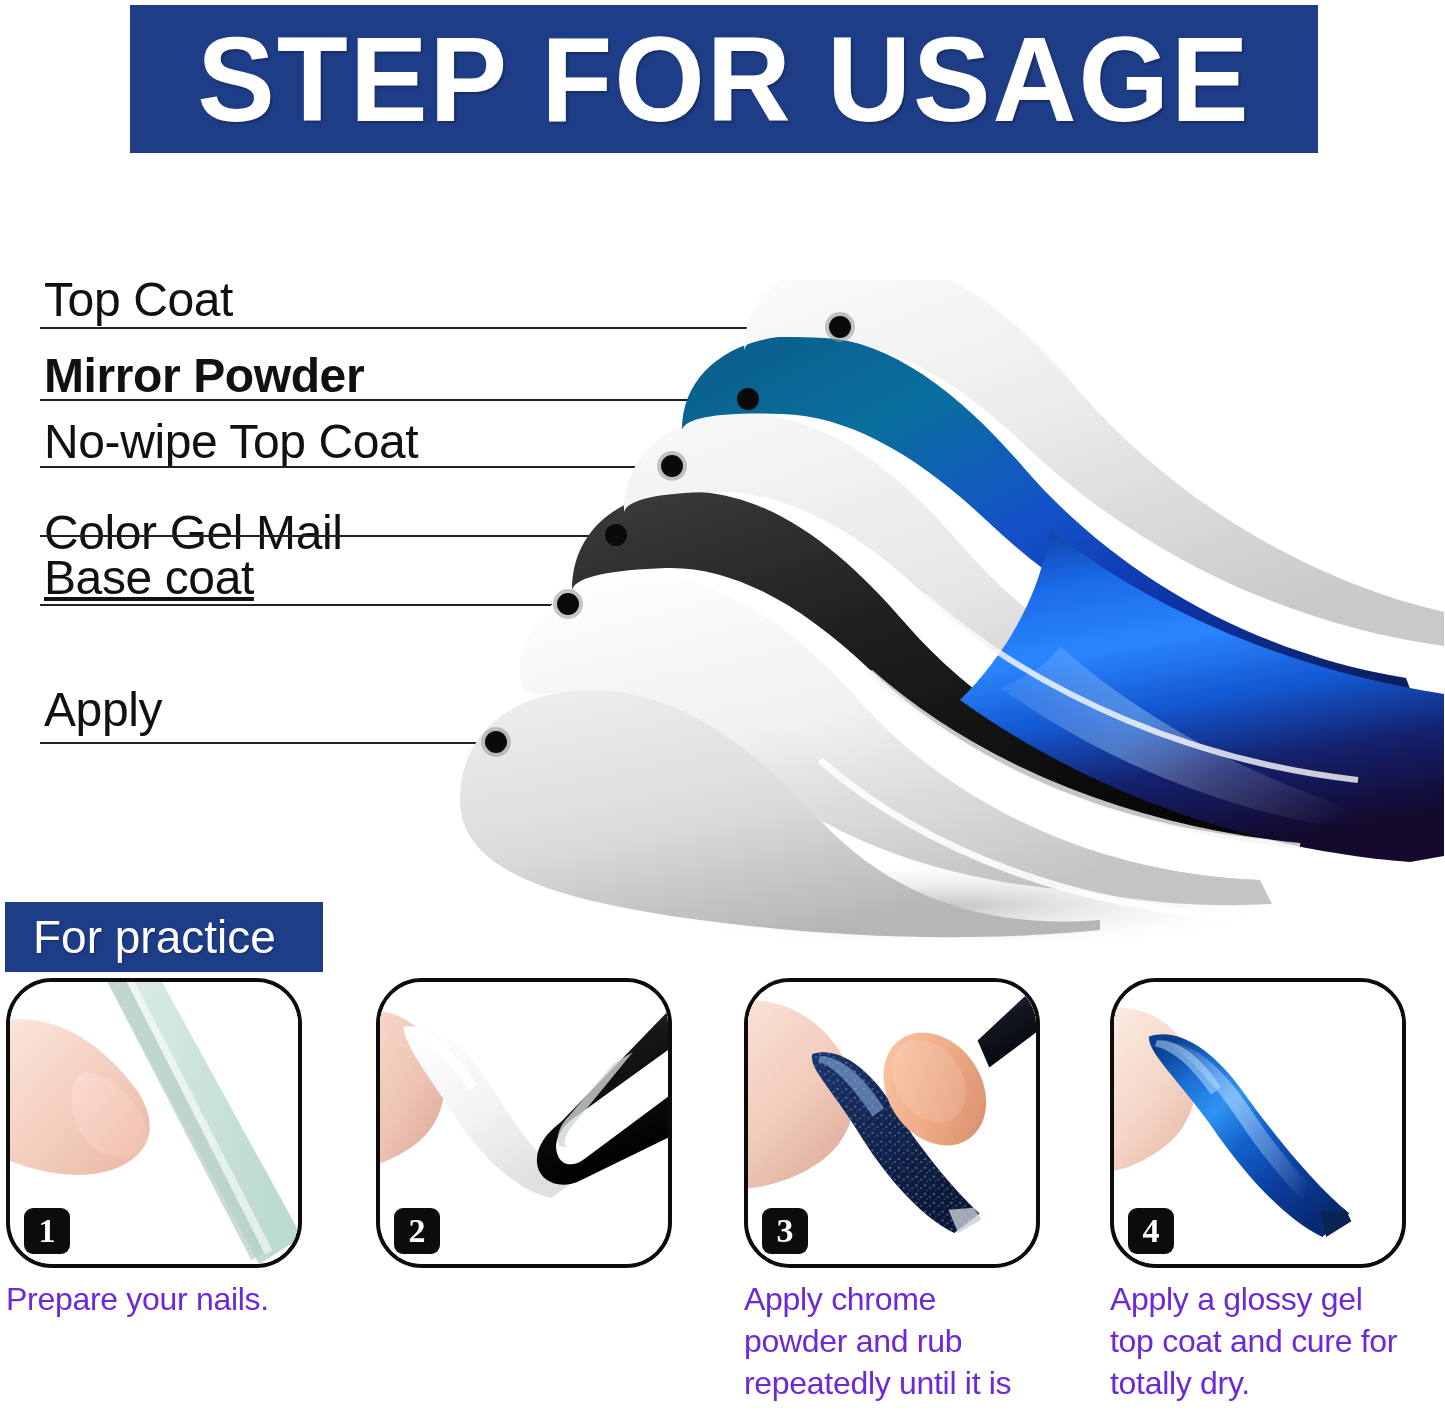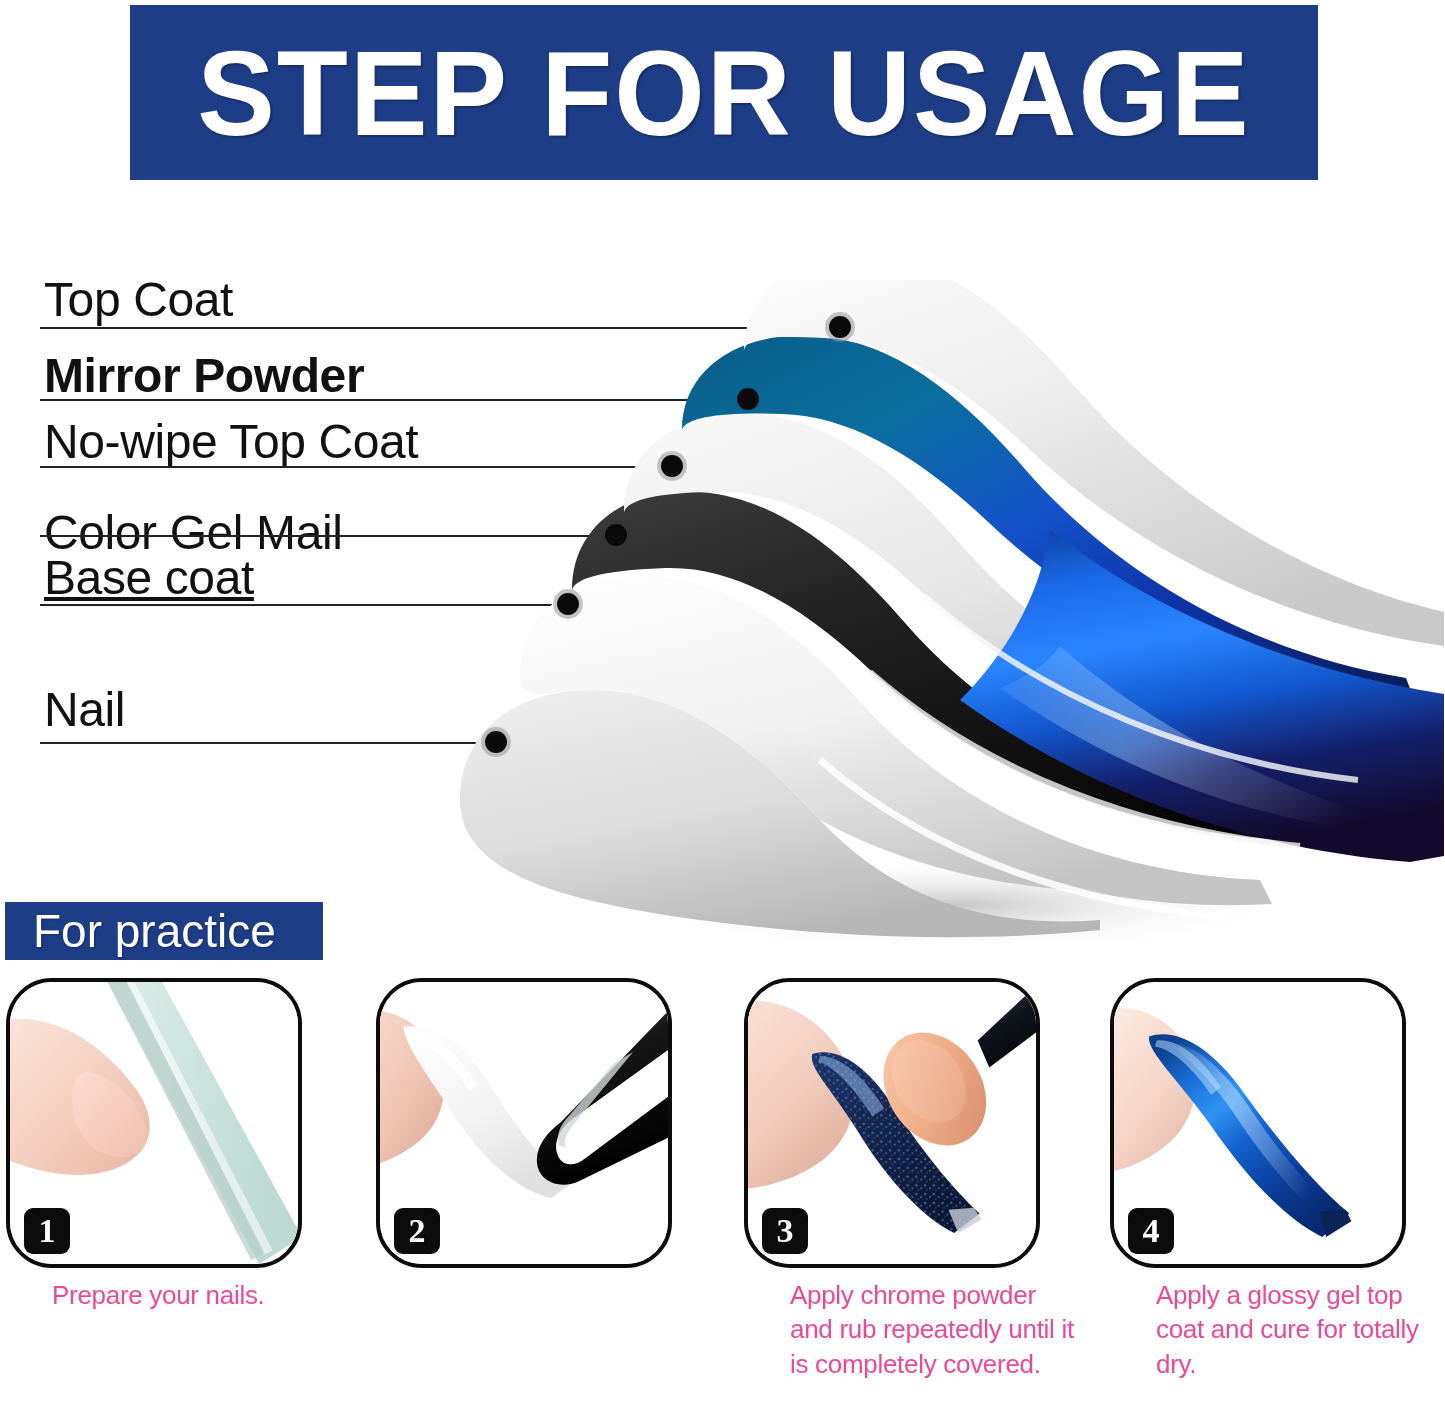--- a/index.html
+++ b/index.html
@@ -14,21 +14,21 @@
     font-family: "Liberation Sans", sans-serif;
     overflow: hidden;
   }
 
   
   #header-banner {
     position: absolute;
     left: 130px;
     top: 5px;
     width: 1188px;
-    height: 175px;
+    height: 148px;
     background: #1e3d87;
     display: flex;
     align-items: center;
     justify-content: center;
   }
   #header-title {
     color: #ffffff;
     font-family: "Liberation Sans Narrow", "Liberation Sans", sans-serif;
     font-size: 120px;
     font-weight: 700;
@@ -74,21 +74,21 @@
     width: 1045px;
     height: 660px;
   }
 
   
   #practice-banner {
     position: absolute;
     left: 5px;
     top: 902px;
     width: 318px;
-    height: 58px;
+    height: 70px;
     background: #1e3d87;
     display: flex;
     align-items: center;
     padding-left: 28px;
     box-sizing: border-box;
   }
   #practice-title {
     color: #ffffff;
     font-size: 46px;
     font-weight: 400;
@@ -133,45 +133,44 @@
     font-size: 34px;
     font-weight: 700;
     display: flex;
     align-items: center;
     justify-content: center;
     z-index: 9;
   }
   .step-caption {
     margin-top: 10px;
     font-family: "Liberation Sans Narrow", "Liberation Sans", sans-serif;
-    font-size: 26px;
+    font-size: 32px;
     line-height: 1.32;
-    color: #ec4899;
+    color: #6d28d9;
     width: 290px;
     letter-spacing: -0.3px;
-    margin-left: 46px;
   }
 
   
   .photo-art { position:absolute; inset:0; }
 </style>
 </head>
 <body>
 
 <div id="header-banner">
   <div id="header-title">STEP FOR USAGE</div>
 </div>
 
 <div id="labels-group">
   <div class="layer-label" style="left:44px; top:276px;">Top Coat</div>
   <div class="layer-label" style="left:44px; top:352px;font-weight:bold;">Mirror Powder</div>
   <div class="layer-label" style="left:44px; top:418px;text-align:center;">No-wipe Top Coat</div>
   <div class="layer-label" style="left:44px; top:509px;">Color Gel Mail</div>
   <div class="layer-label" style="left:44px; top:554px;text-decoration:underline;">Base coat</div>
-  <div class="layer-label" style="left:44px; top:686px;">Nail</div>
+  <div class="layer-label" style="left:44px; top:686px;">Apply</div>
 
   <div class="leader-line" style="left:40px; top:327px; width:800px;"></div>
   <div class="leader-line" style="left:40px; top:399px; width:708px;"></div>
   <div class="leader-line" style="left:40px; top:466px; width:632px;"></div>
   <div class="leader-line" style="left:40px; top:535px; width:576px;"></div>
   <div class="leader-line" style="left:40px; top:604px; width:528px;"></div>
   <div class="leader-line" style="left:40px; top:742px; width:456px;"></div>
 </div>
 
 <div id="nail-diagram">

